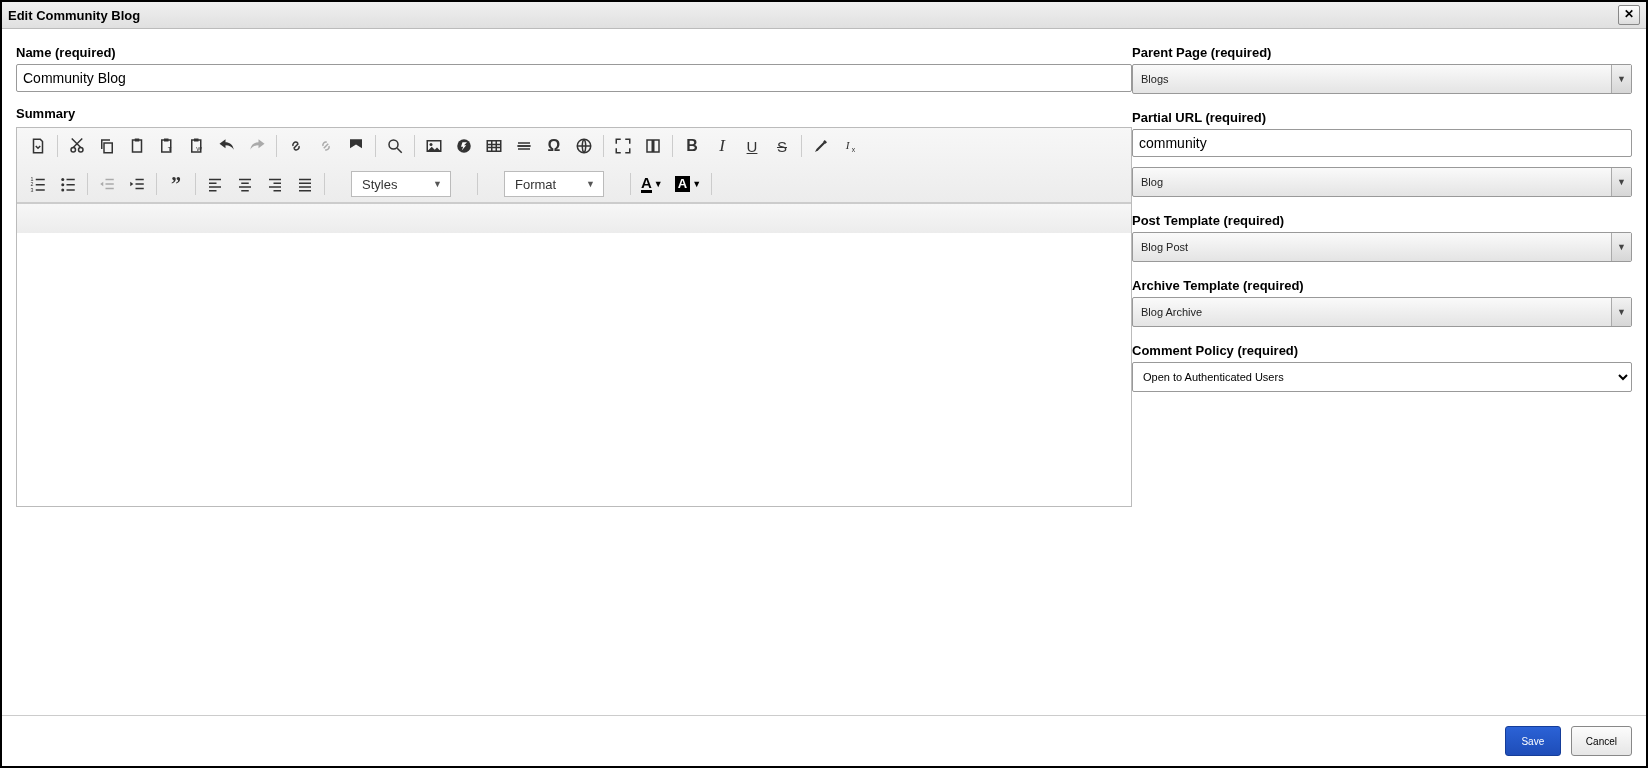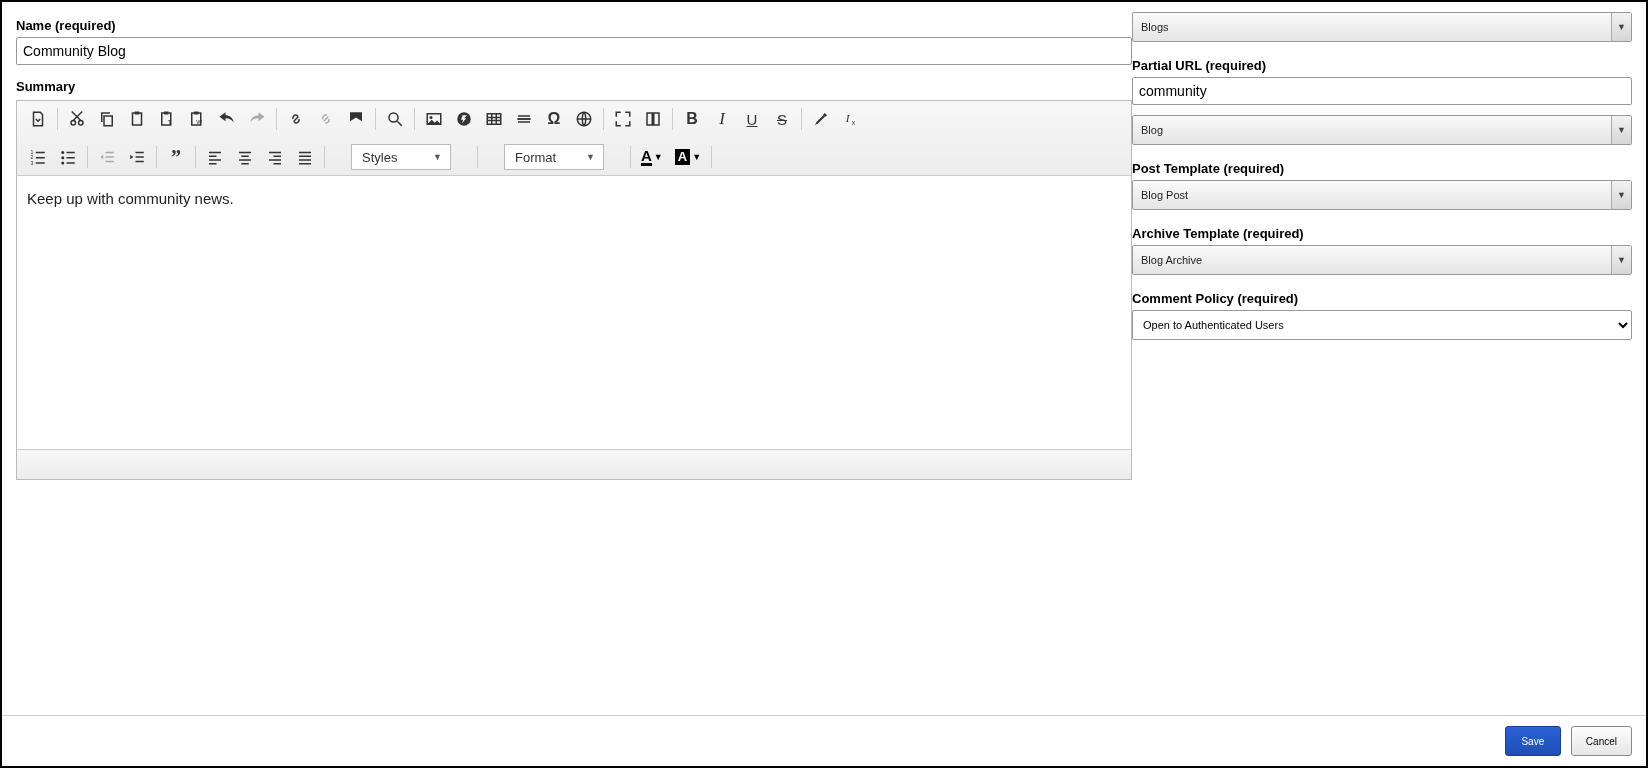--- a/index.html
+++ b/index.html
@@ -193,20 +193,26 @@
   border: 1px solid #153d99;
 }
 svg { display:block; }
 .ico { width:18px; height:18px; }
 </style>
 </head>
 <body>
 
 <div class="dialog">
 
+  <div class="titlebar">
+    <span>Edit Community Blog</span>
+    <span class="close-btn">
+      <span>✕</span>
+    </span>
+  </div>
 
   <div class="content">
 
     <div class="col-left">
       <div class="field-label">Name (required)</div>
       <input class="text-input" type="text" value="Community Blog" style="">
 
       <div class="field-label" style="margin-top:14px">Summary</div>
 
       <div class="editor">
@@ -420,30 +426,28 @@
               <span style="font-size:9px">▼</span>
             </span>
             <span class="color-btn">
               <span style="font-size:13px;background:#000;color:#fff;padding:1px 3px;font-weight:bold;line-height:14px;display:inline-block">A</span>
               <span style="font-size:9px">▼</span>
             </span>
             <span class="sep"></span>
           </div>
         </div>
 
-        <div class="editor-body">
-          <span>Keep up with community news.</span>
-        </div>
         <div class="editor-footer"></div>
       </div>
     </div>
 
     <div class="col-right">
 
       <div class="right-group">
+        <div class="field-label">Parent Page (required)</div>
         <div class="select-wrap">
           <span class="sel-text">Blogs</span>
           <span class="sel-btn">▼</span>
         </div>
       </div>
 
       <div class="right-group">
         <div class="field-label">Partial URL (required)</div>
         <input class="text-input" type="text" value="community" style="">
       </div>

